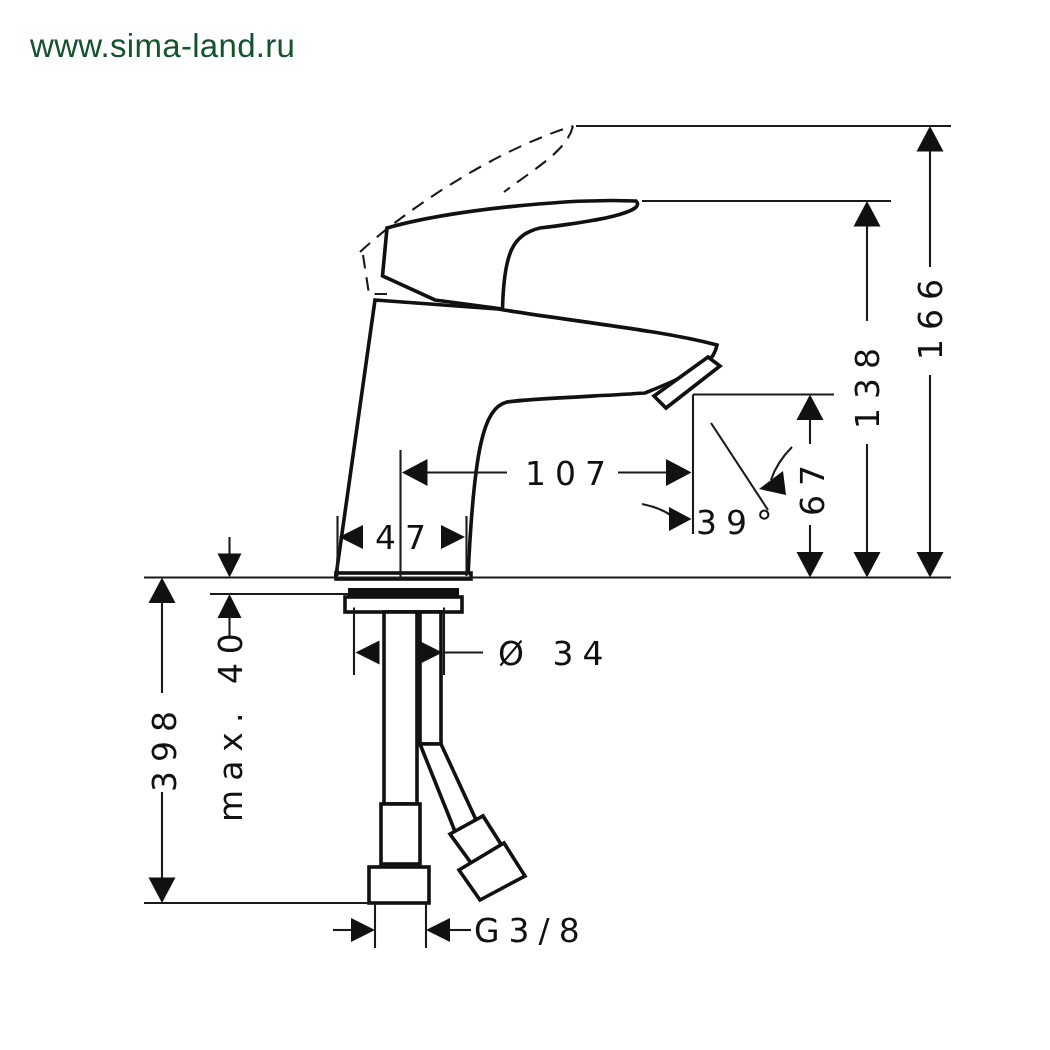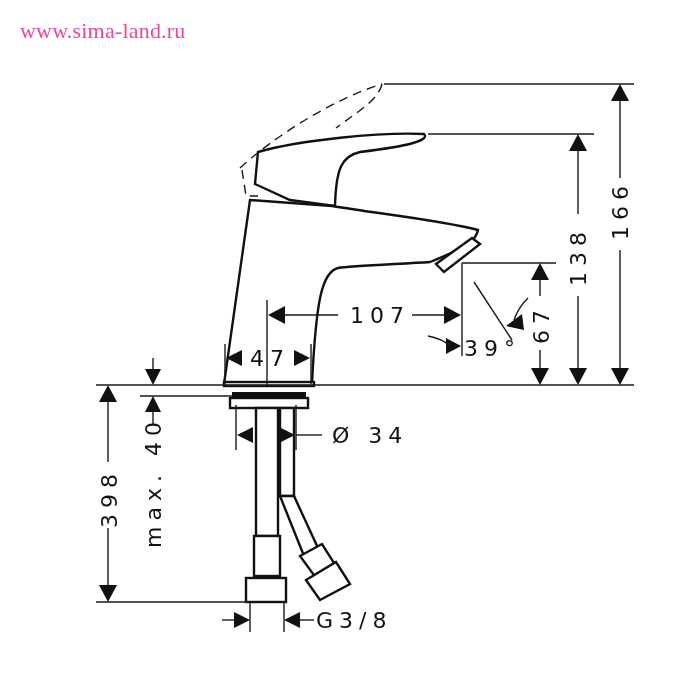--- a/index.html
+++ b/index.html
@@ -1,17 +1,17 @@
 <!DOCTYPE html>
 <html><head>
 <meta charset="utf-8">
 <style>
   html, body { margin:0; padding:0; background:#ffffff; }
   body { width:700px; height:700px; position:relative; overflow:hidden; font-family:"Liberation Sans", sans-serif; }
-  .watermark { position:absolute; left:20px; top:18px; font-size:22px; color:#ec4899; letter-spacing:0.2px;font-family:Liberation Serif, serif; }
+  .watermark { position:absolute; left:20px; top:18px; font-size:22px; color:#14532d; letter-spacing:0.2px; }
   svg { position:absolute; left:0; top:0; }
   .ln { stroke:#1a1a1a; stroke-width:1.4; fill:none; }
   .dash { stroke:#1a1a1a; stroke-width:1.4; fill:none; stroke-dasharray:9 6; }
   .fillw { fill:#ffffff; stroke:#111; stroke-width:2.4; }
   .arr { fill:#111; }
   .lbl { font-family:"DejaVu Sans", sans-serif; font-size:22px; fill:#111; letter-spacing:6px; }
 </style>
 </head>
 <body>
 

